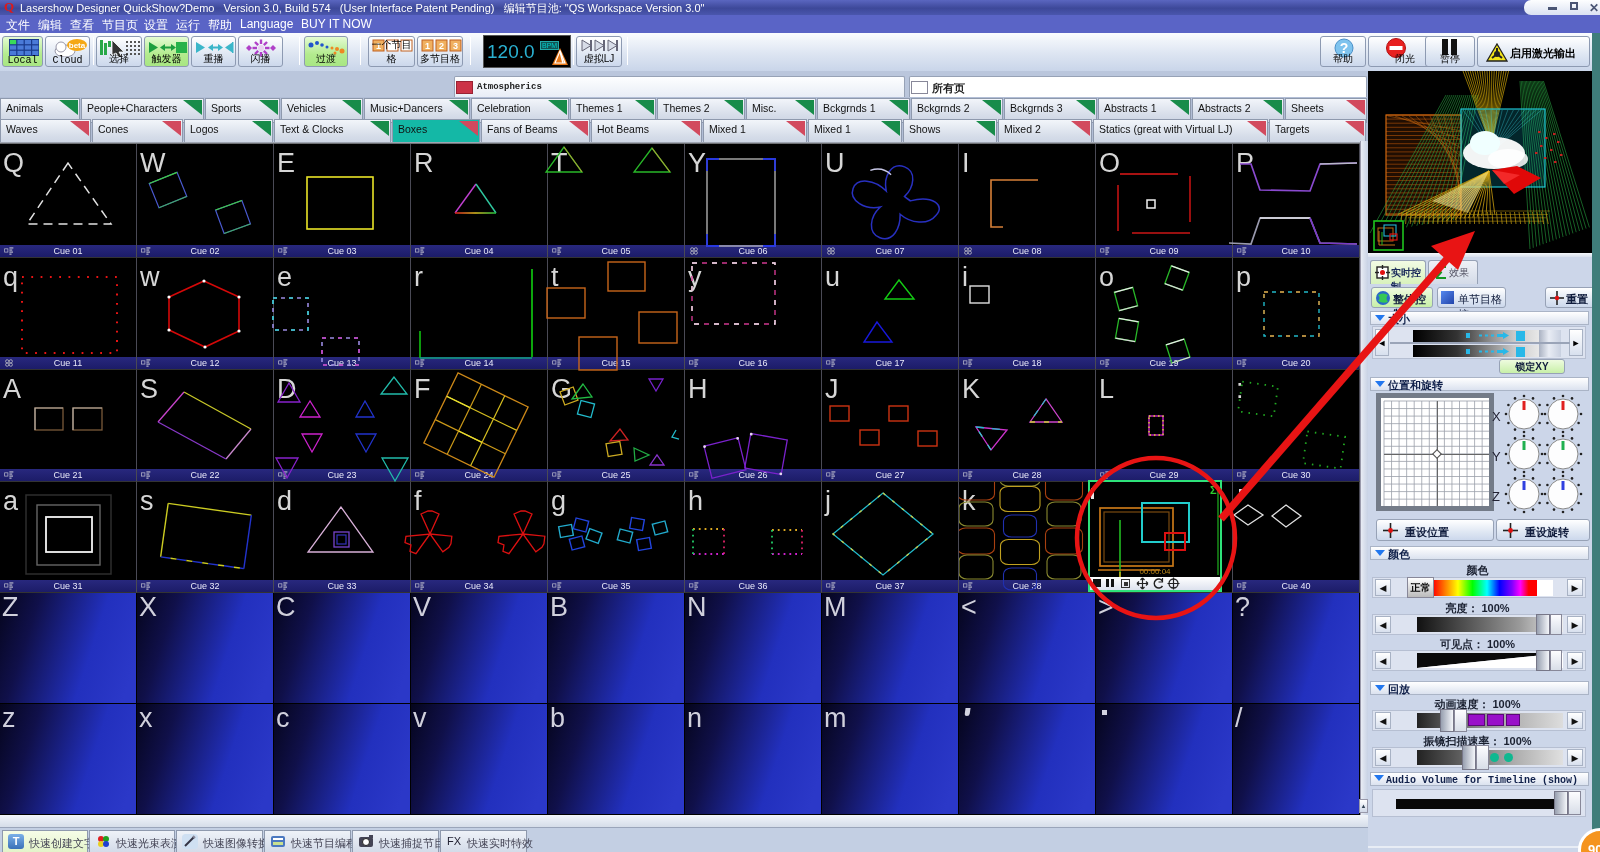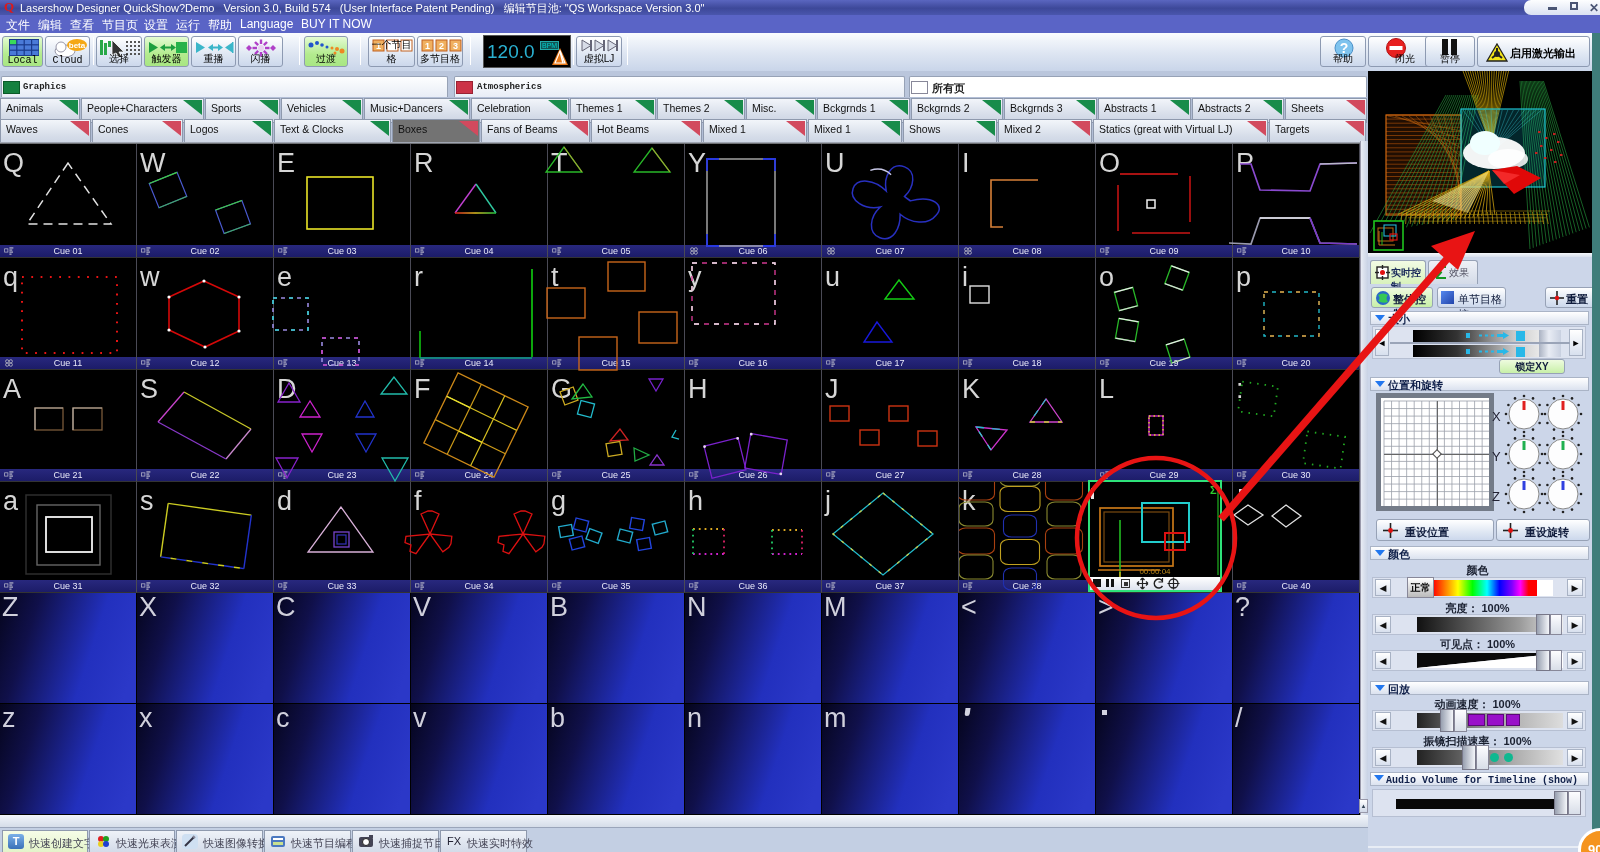--- a/index.html
+++ b/index.html
@@ -239,24 +239,20 @@
       <span class="abs" style="left:32px;top:9px;font-size:11px;font-weight:bold">启用激光输出</span>
     </div>
     <div class="abs" style="left:93px;top:4px;width:1px;height:28px;background:#aab4c8;border-right:1px solid #fff"></div>
     <div class="abs" style="left:299px;top:4px;width:1px;height:28px;background:#aab4c8;border-right:1px solid #fff"></div>
     <div class="abs" style="left:360px;top:4px;width:1px;height:28px;background:#aab4c8;border-right:1px solid #fff"></div>
     <div class="abs" style="left:470px;top:4px;width:1px;height:28px;background:#aab4c8;border-right:1px solid #fff"></div>
     <div class="abs" style="left:573px;top:4px;width:1px;height:28px;background:#aab4c8;border-right:1px solid #fff"></div>
     <div class="abs" style="left:627px;top:4px;width:1px;height:28px;background:#aab4c8;border-right:1px solid #fff"></div>
   </div>
 <div class="abs pagetabs">
-    <div class="ptab" style="left:1px;width:447px">
-      <span class="swatch" style="background:#15813f;border:1px solid #0a5a28"></span>
-      <span class="abs" style="left:21px;top:5px">Graphics</span>
-    </div>
     <div class="ptab" style="left:909px;width:458px;background:#fff">
       <span class="swatch" style="background:#fff;border:1px solid #889;"></span>
       <span class="abs" style="left:22px;top:4px;font-size:11px;font-family:'Liberation Sans'">所有页</span>
     </div>
     <div class="ptab" style="left:454px;width:451px">
       <span class="swatch" style="background:#cc3347;border:1px solid #992233"></span>
       <span class="abs" style="left:22px;top:5px">Atmospherics</span>
     </div>
   </div>
 <div class="abs cattabs">
@@ -329,21 +325,21 @@
       <span class="ctri r"></span>
     </div>
     <div class="ctab" style="left:184px;top:22px;width:89px">
       <span class="tx">Logos</span>
       <span class="ctri g"></span>
     </div>
     <div class="ctab" style="left:274px;top:22px;width:117px">
       <span class="tx">Text &amp; Clocks</span>
       <span class="ctri g"></span>
     </div>
-    <div class="ctab" style="left:392px;top:22px;width:88px;background:#737373">
+    <div class="ctab" style="left:392px;top:22px;width:88px;background:#14b8a6">
       <span class="tx">Boxes</span>
       <span class="ctri r"></span>
     </div>
     <div class="ctab" style="left:481px;top:22px;width:109px">
       <span class="tx">Fans of Beams</span>
       <span class="ctri r"></span>
     </div>
     <div class="ctab" style="left:591px;top:22px;width:111px">
       <span class="tx">Hot Beams</span>
       <span class="ctri r"></span>

